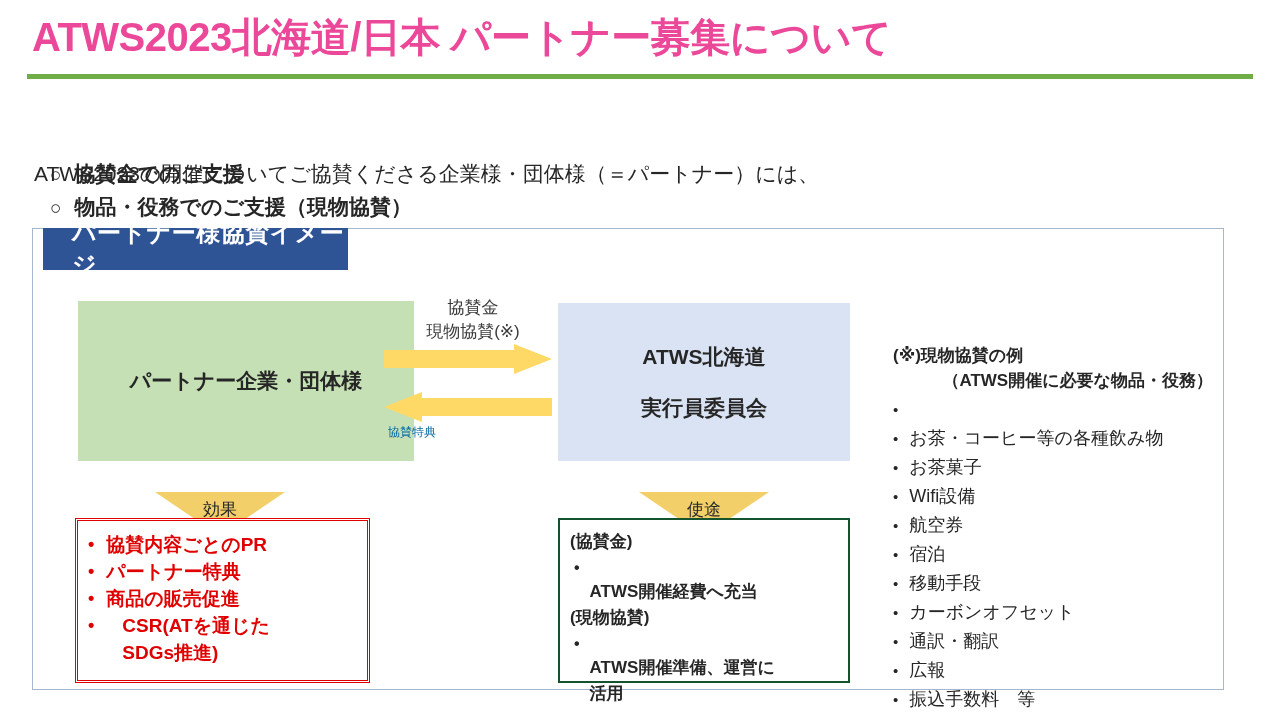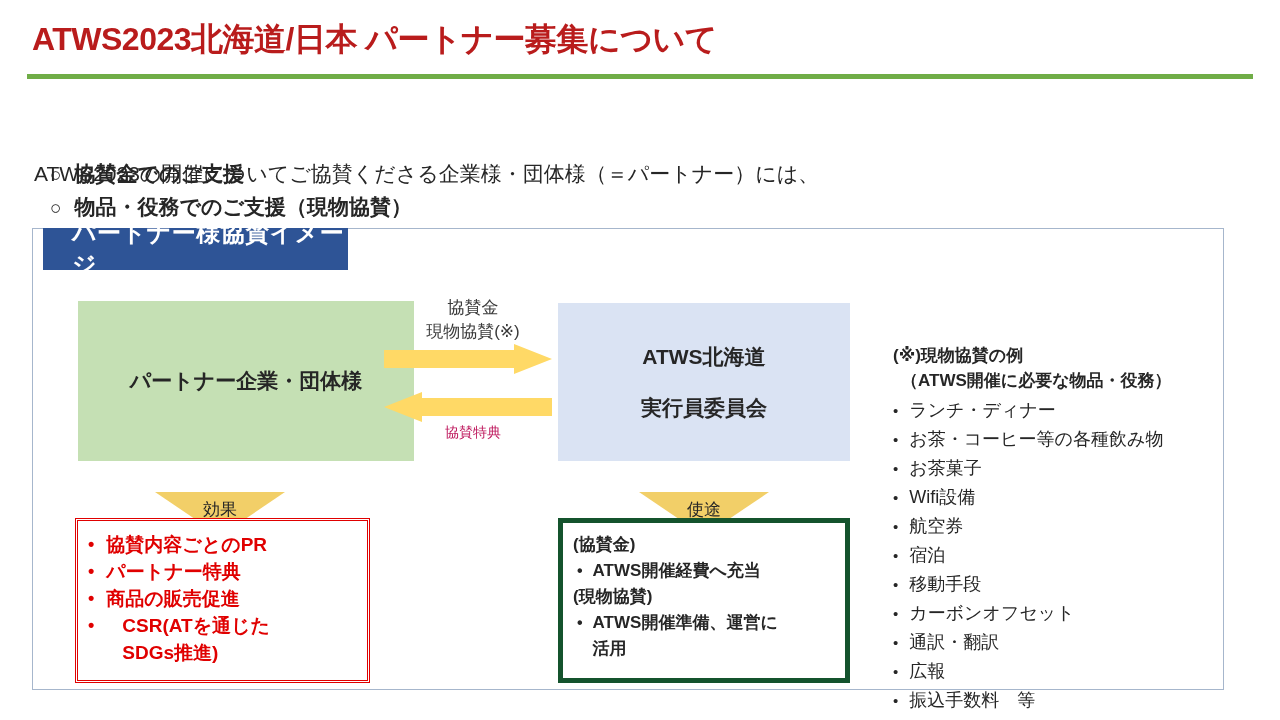--- a/index.html
+++ b/index.html
@@ -8,23 +8,23 @@
     width: 1280px; height: 720px;
     background: #ffffff;
     font-family: "Liberation Sans", "DejaVu Sans", sans-serif;
     color: #262626;
     overflow: hidden;
   }
   .slide { position: relative; width: 1280px; height: 720px; }
 
   
   .title {
-    position: absolute; left: 32px; top: 18px;
-    font-size: 32px; font-weight: 700; letter-spacing: -0.5px;
-    color: #b91c1c; white-space: nowrap;
+    position: absolute; left: 32px; top: 10px;
+    font-size: 40px; font-weight: 700; letter-spacing: -0.5px;
+    color: #ec4899; white-space: nowrap;
   }
   .title-rule {
     position: absolute; left: 27px; top: 74px;
     width: 1226px; height: 5px; background: #70ad47;
   }
 
   
   .lead {
     position: absolute; left: 34px; top: 96px;
     font-size: 21px; line-height: 31px; color: #262626;
@@ -72,21 +72,21 @@
     line-height: 30px; text-align: center; gap: 21px;
   }
 
   
   .exch-label-top {
     position: absolute; left: 388px; top: 296px; width: 170px;
     text-align: center; font-size: 17px; line-height: 24px; color: #3a3a3a;
   }
   .exch-label-bottom {
     position: absolute; left: 388px; top: 424px; width: 170px;
-    text-align: center; font-size: 14px; color: #be185d;
+    font-size: 12px; color: #0369a1;
   }
   .arrow-right {
     position: absolute; left: 384px; top: 344px; width: 168px; height: 30px;
   }
   .arrow-left {
     position: absolute; left: 384px; top: 392px; width: 168px; height: 30px;
   }
 
   
   .chev {
@@ -113,35 +113,35 @@
     display: flex; align-items: flex-start; gap: 12px;
     font-size: 19px; font-weight: 700; color: #e00000;
     line-height: 27px;
   }
   .red-box .dot { font-size: 18px; line-height: 27px; }
 
   
   .use-box {
     position: absolute; left: 558px; top: 518px;
     width: 292px; height: 165px;
-    border: 5px solid #14532d; background: #ffffff;
+    border: 2px solid #14532d; background: #ffffff;
     padding: 9px 8px 0 10px;
     font-size: 17px; font-weight: 700; color: #262626; line-height: 26px;
   }
   .use-box .hdr { }
   .use-box .row { display: flex; align-items: flex-start; gap: 10px; padding-left: 4px; }
   .use-box .dot { font-size: 16px; }
-  .use-box .txt { flex: 1; }
+  .use-box .txt { flex: 1; margin-top: 24px; }
 
   
   .ex-wrap { position: absolute; left: 893px; top: 343px; width: 320px; }
   .ex-title {
     font-size: 17px; font-weight: 700; color: #262626; line-height: 25px;
   }
-  .ex-title .l2 { padding-left: 8px; }
+  .ex-title .l2 { padding-left: 8px; text-align: right; }
   .ex-list { margin-top: 3px; }
   .ex-list .row {
     display: flex; align-items: baseline; gap: 11px;
     font-size: 18px; line-height: 28px; color: #262626;
   }
   .ex-list .dot { font-size: 15px; }
 </style>
 </head>
 <body>
 
@@ -240,21 +240,20 @@
   </div>
 
   <div class="ex-wrap">
     <div class="ex-title">
       <div>(※)現物協賛の例</div>
       <div class="l2">（ATWS開催に必要な物品・役務）</div>
     </div>
     <div class="ex-list">
       <div class="row">
           <span class="dot">•</span>
-          <span>ランチ・ディナー</span>
         </div>
       <div class="row">
           <span class="dot">•</span>
           <span>お茶・コーヒー等の各種飲み物</span>
         </div>
       <div class="row">
           <span class="dot">•</span>
           <span>お茶菓子</span>
         </div>
       <div class="row">

